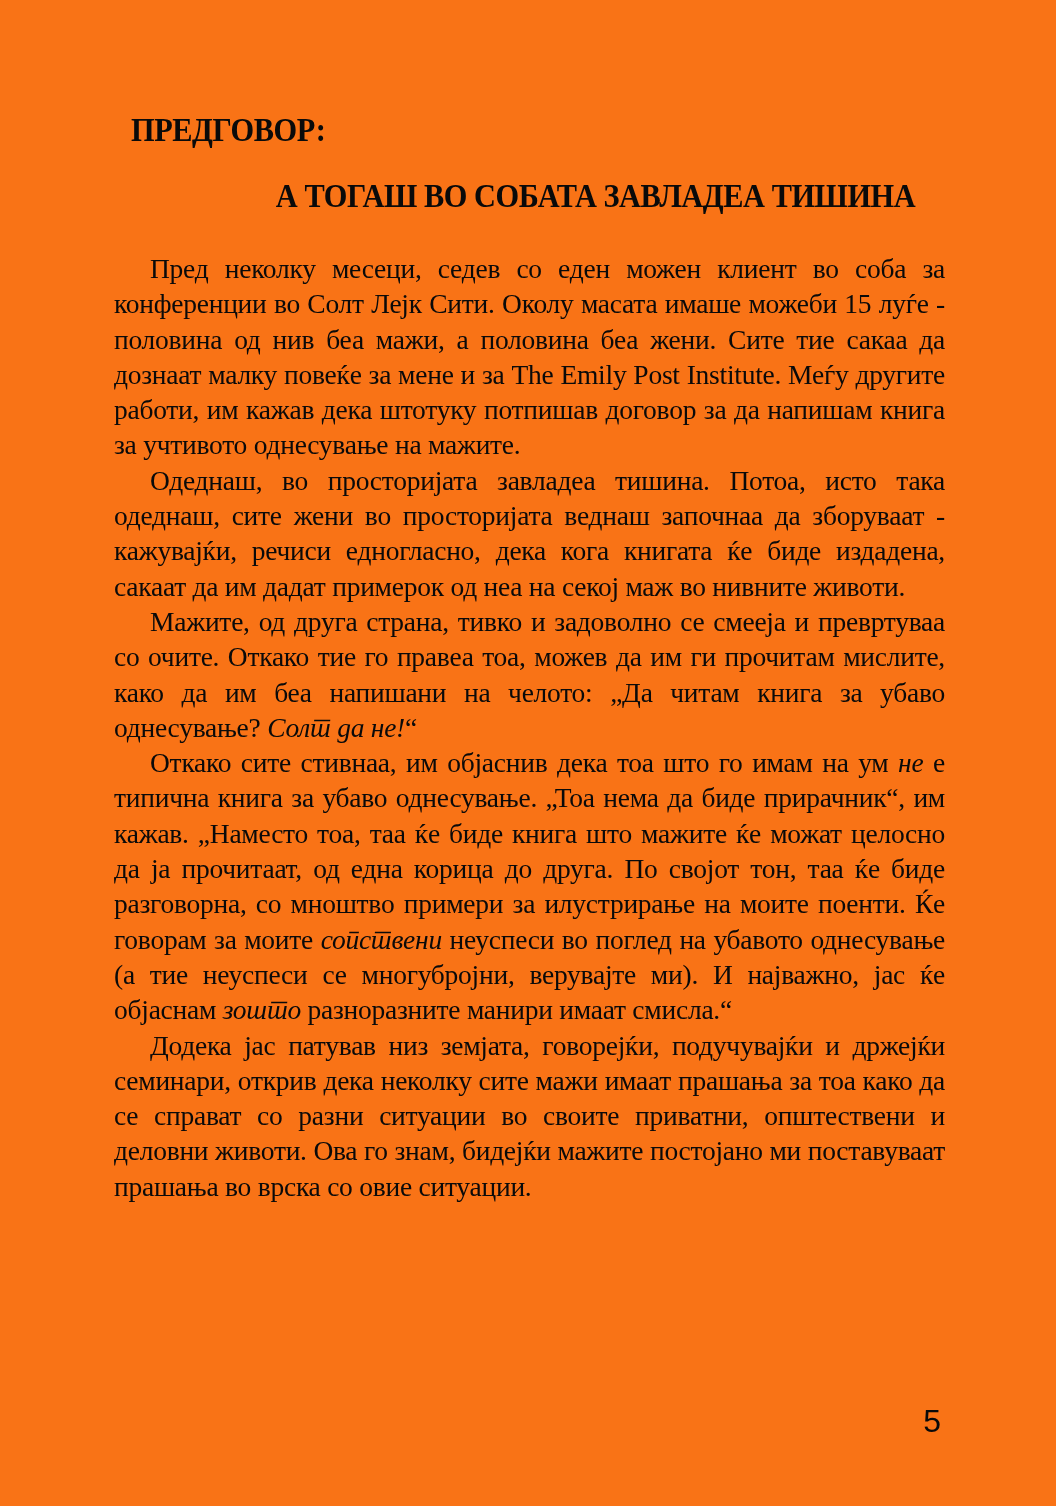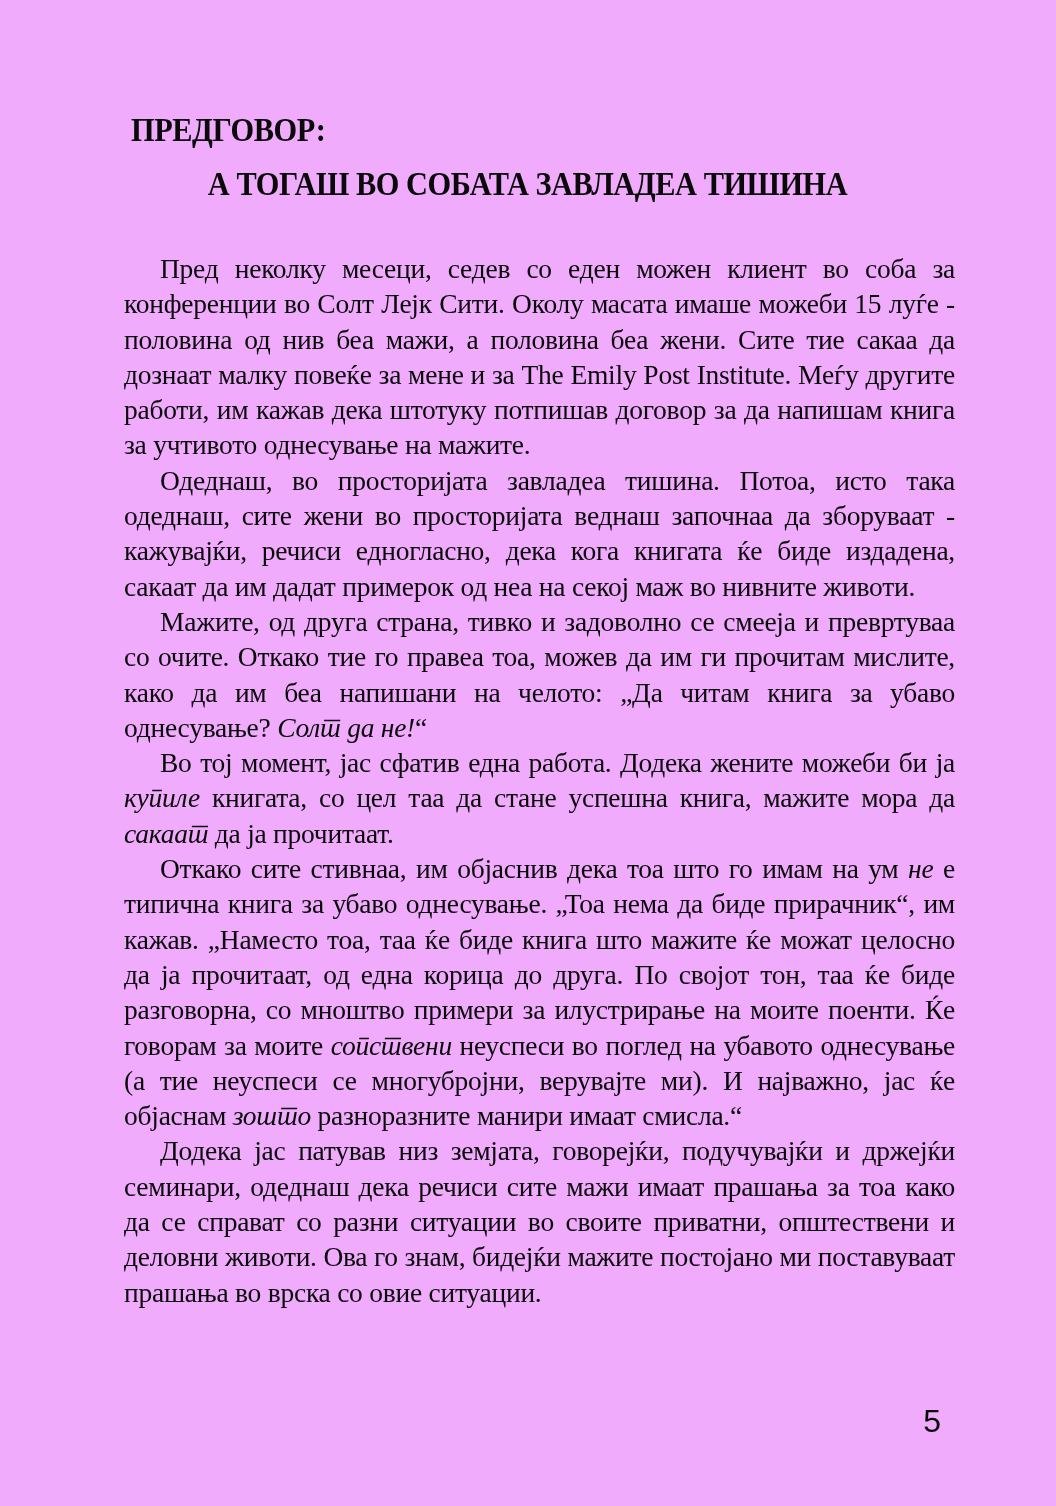--- a/index.html
+++ b/index.html
@@ -4,56 +4,56 @@
 <style>
   html, body {
     margin: 0;
     padding: 0;
     background: #ffffff;
   }
   .page {
     position: relative;
     width: 1056px;
     height: 1506px;
-    background: #f0abfc;
+    background: #f97316;
     color: #0a0a0a;
     font-family: "Liberation Serif", "DejaVu Serif", serif;
     overflow: hidden;
     text-decoration: underline;
   }
   .kicker {
     position: absolute;
     left: 131px;
     top: 112px;
     font-size: 33px;
     font-weight: bold;
     letter-spacing: -0.5px;
     transform: scaleX(0.92);
     transform-origin: left center;
     white-space: nowrap;
   }
   .chapter-title {
     position: absolute;
     left: 112px;
-    top: 166px;
+    top: 178px;
     width: 831px;
-    text-align: center;
+    text-align: right;
     font-size: 33px;
     font-weight: bold;
     letter-spacing: -0.5px;
     white-space: nowrap;
   }
   .chapter-title > span {
     display: inline-block;
     transform: scaleX(0.92);
     transform-origin: center center;
   }
   .body-text {
     position: absolute;
-    left: 124px;
+    left: 114px;
     top: 251px;
     width: 831px;
     font-size: 27.5px;
     line-height: 35.3px;
     letter-spacing: -0.25px;
     text-align: justify;
   }
   .body-text p {
     margin: 0;
     padding: 0;
@@ -79,20 +79,19 @@
   <div class="kicker">ПРЕДГОВОР:</div>
 
   <div class="chapter-title">
     <span>А ТОГАШ ВО СОБАТА ЗАВЛАДЕА ТИШИНА</span>
   </div>
 
   <div class="body-text">
       <p><span>Пред неколку месеци, седев со еден можен клиент во соба за конференции во Солт Лејк Сити. Околу масата имаше можеби 15 луѓе - половина од нив беа мажи, а половина беа жени. Сите тие сакаа да дознаат малку повеќе за мене и за The Emily Post Institute. Меѓу другите работи, им кажав дека штотуку потпишав договор за да напишам книга за учтивото однесување на мажите.</span></p>
       <p><span>Одеднаш, во просторијата завладеа тишина. Потоа, исто така одеднаш, сите жени во просторијата веднаш започнаа да зборуваат - кажувајќи, речиси едногласно, дека кога книгата ќе биде издадена, сакаат да им дадат примерок од неа на секој маж во нивните животи.</span></p>
       <p><span>Мажите, од друга страна, тивко и задоволно се смееја и превртуваа со очите. Откако тие го правеа тоа, можев да им ги прочитам мислите, како да им беа напишани на челото: „Да читам книга за убаво однесување? </span><em>Солт да не!</em><span>“</span></p>
-      <p><span>Во тој момент, јас сфатив една работа. Додека жените можеби би ја </span><em>купиле</em><span> книгата, со цел таа да стане успешна книга, мажите мора да </span><em>сакаат</em><span> да ја прочитаат.</span></p>
       <p><span>Откако сите стивнаа, им објаснив дека тоа што го имам на ум </span><em>не</em><span> е типична книга за убаво однесување. „Тоа нема да биде прирачник“, им кажав. „Наместо тоа, таа ќе биде книга што мажите ќе можат целосно да ја прочитаат, од една корица до друга. По својот тон, таа ќе биде разговорна, со мноштво примери за илустрирање на моите поенти. Ќе говорам за моите </span><em>сопствени</em><span> неуспеси во поглед на убавото однесување (а тие неуспеси се многубројни, верувајте ми). И најважно, јас ќе објаснам </span><em>зошто</em><span> разноразните манири имаат смисла.“</span></p>
-      <p><span>Додека јас патував низ земјата, говорејќи, подучувајќи и држејќи семинари, одеднаш дека речиси сите мажи имаат прашања за тоа како да се справат со разни ситуации во своите приватни, општествени и деловни животи. Ова го знам, бидејќи мажите постојано ми поставуваат прашања во врска со овие ситуации.</span></p>
+      <p><span>Додека јас патував низ земјата, говорејќи, подучувајќи и држејќи семинари, открив дека неколку сите мажи имаат прашања за тоа како да се справат со разни ситуации во своите приватни, општествени и деловни животи. Ова го знам, бидејќи мажите постојано ми поставуваат прашања во врска со овие ситуации.</span></p>
     </div>
 
   <div class="page-number">5</div>
 
 </div>
 
 </body></html>

